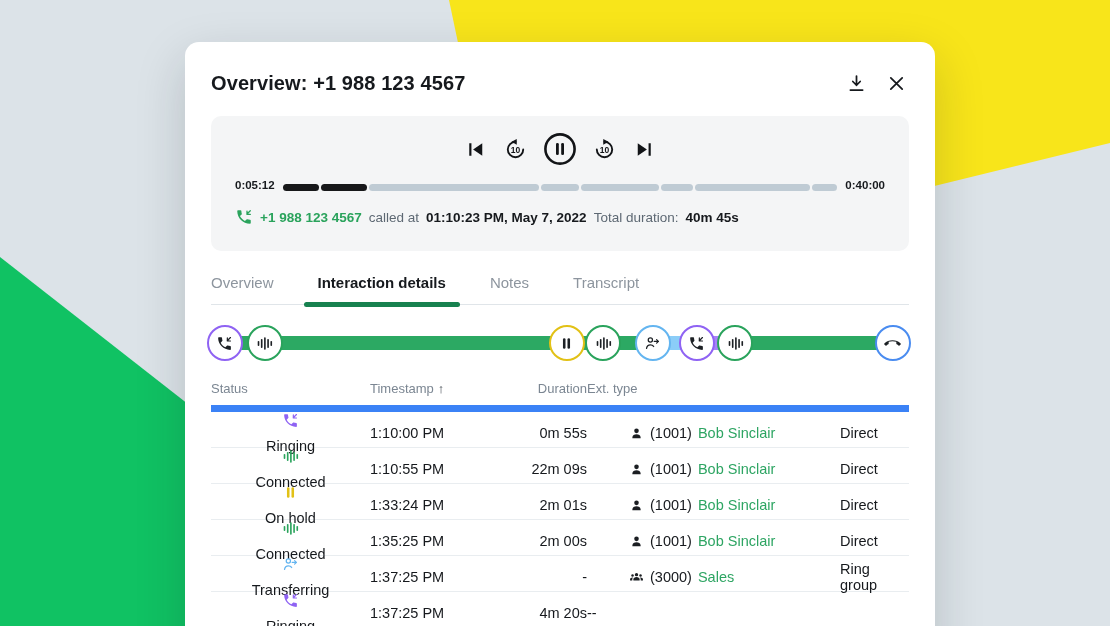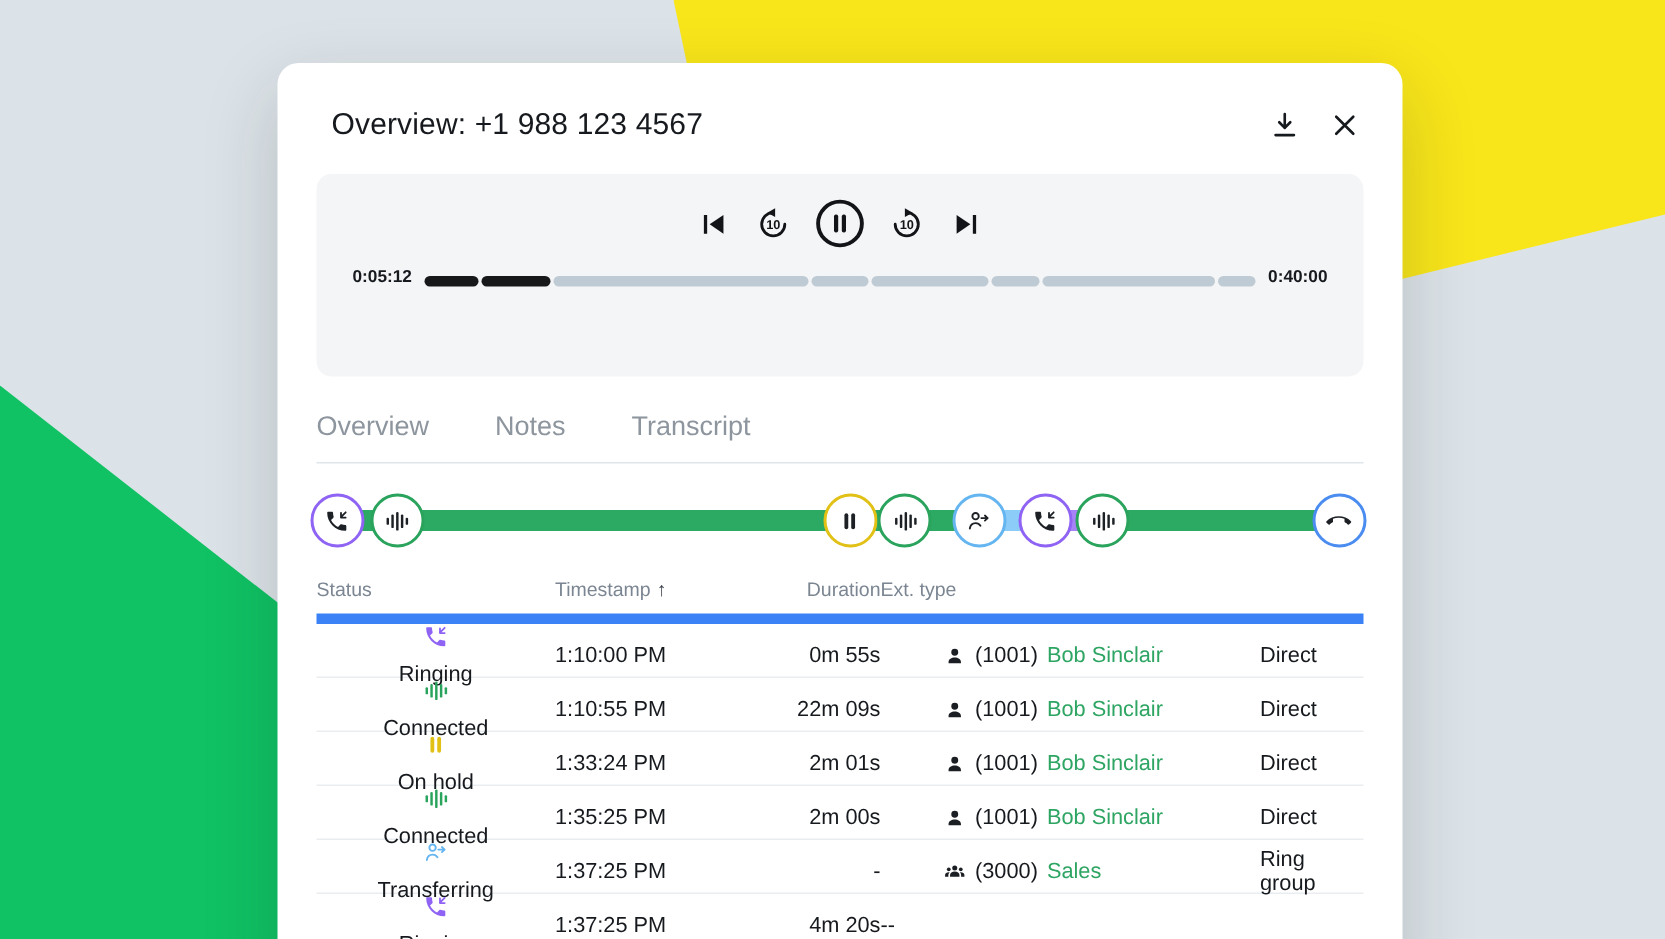--- a/index.html
+++ b/index.html
@@ -11,21 +11,21 @@
   .bg-shape{position:absolute;inset:0;}
   .bg-yellow{clip-path:polygon(449px 0,1110px 0,1110px 143px,510px 290px);}
   .bg-green{clip-path:polygon(0 257px,472px 626px,0 626px);}
 
   .modal{
     position:absolute;left:185px;top:42px;width:750px;height:620px;
     background:#fff;border-radius:14px;box-shadow:0 18px 50px rgba(15,25,35,.18);
     padding:26px 26px 0;box-sizing:border-box;
   }
   .modal-header{display:flex;align-items:center;justify-content:space-between;height:30px;}
-  .title{font-size:20px;font-weight:400;letter-spacing:.1px;color:var(--text-dark);margin-left:10px;}
+  .title{font-size:20px;font-weight:700;letter-spacing:.1px;color:var(--text-dark);}
   .header-actions{display:flex;align-items:center;gap:15px;}
   .iconbtn{background:none;border:none;padding:2px;cursor:pointer;color:var(--text-dark);display:flex;}
   .iconbtn svg{width:21px;height:21px;display:block;}
 
   .player{
     margin-top:18px;background:#f4f5f6;border-radius:10px;height:135px;
     box-sizing:border-box;padding:12px 24px 0;
   }
   .controls{display:flex;align-items:center;justify-content:center;gap:15px;height:42px;}
   .ctrl{background:none;border:none;padding:0;cursor:pointer;color:#121417;display:flex;align-items:flex-end;}
@@ -39,21 +39,21 @@
   .pseg.filled{background:var(--progress-filled);}
   .pseg.empty{background:var(--progress-empty);}
 
   .call-info{display:flex;align-items:center;gap:7px;margin-top:17px;font-size:13.5px;color:var(--text-gray);white-space:nowrap;}
   .call-info .pin{display:flex;color:var(--green);}
   .call-info .pin svg{width:18px;height:18px;}
   .number{color:var(--green);text-decoration:none;font-weight:bold;}
   .b{color:var(--text-dark);font-weight:bold;}
 
   .tabs{display:flex;gap:44px;margin-top:23px;border-bottom:1px solid #e0e5e9;}
-  .tab{position:relative;padding-bottom:13px;font-size:18px;color:var(--tab-inactive);cursor:pointer;}
+  .tab{position:relative;padding-bottom:13px;font-size:15px;color:var(--tab-inactive);cursor:pointer;}
   .tab.active{color:var(--text-dark);font-weight:700;}
   .tab.active::after{
     content:"";position:absolute;left:-14px;right:-14px;bottom:-3px;height:5px;
     border-radius:3px;background:var(--tab-underline);
   }
 
   .timeline{position:relative;height:36px;margin-top:20px;}
   .tl-bar{position:absolute;left:14px;right:16px;top:11px;height:14px;border-radius:7px;overflow:hidden;}
   .tl-seg{position:absolute;top:0;height:100%;}
   .tl-circle{
@@ -151,24 +151,38 @@
           <div class="pseg filled" style="width: 8.3%;"></div>
           <div class="pseg empty" style="width: 30.7%;"></div>
           <div class="pseg empty" style="width: 6.9%;"></div>
           <div class="pseg empty" style="width: 14.1%;"></div>
           <div class="pseg empty" style="width: 5.7%;"></div>
           <div class="pseg empty" style="width: 20.8%;"></div>
           <div class="pseg empty" style="width: 4.6%;"></div>
         </div>
       <span class="time">0:40:00</span>
     </div>
+    <div class="call-info">
+      <span class="pin">
+          <svg xmlns="http://www.w3.org/2000/svg" viewBox="0 0 24 24">
+            <path d="M6.62 10.79c1.44 2.83 3.76 5.14 6.59 6.59l2.2-2.21c.27-.27.67-.36 1.02-.24 1.12.37 2.33.57 3.57.57.55 0 1 .45 1 1V20c0 .55-.45 1-1 1-9.39 0-17-7.61-17-17 0-.55.45-1 1-1h3.5c.55 0 1 .45 1 1 0 1.25.2 2.45.57 3.57.11.35.03.74-.25 1.02l-2.2 2.2z" fill="currentColor"></path>
+            <path d="M20.4 3.6l-4.5 4.5M16 4.1v4.4h4.4" fill="none" stroke="currentColor" stroke-width="1.7" stroke-linecap="round" stroke-linejoin="round"></path>
+          </svg>
+        </span>
+      <a class="number">+1 988 123 4567</a>
+      <span>called at</span>
+      <span class="b">01:10:23 PM, May 7, 2022</span>
+      <span>Total duration:</span>
+      <span class="b">40m 45s</span>
+    </div>
   </div>
 
   <div class="tabs" id="tabs">
       <div class="tab"><span>Overview</span></div>
+      <div class="tab active"><span>Interaction details</span></div>
       <div class="tab"><span>Notes</span></div>
       <div class="tab"><span>Transcript</span></div>
     </div>
 
   <div class="timeline">
     <div class="tl-bar" id="tlbar">
         <div class="tl-seg" style="left: 2%; width: 61.3%; background: rgb(44, 169, 99);"></div>
         <div class="tl-seg" style="left: 63.3%; width: 6.3%; background: rgb(139, 205, 248);"></div>
         <div class="tl-seg" style="left: 69.6%; width: 5.5%; background: rgb(167, 131, 247);"></div>
         <div class="tl-seg" style="left: 75.1%; width: 22.6%; background: rgb(44, 169, 99);"></div>

